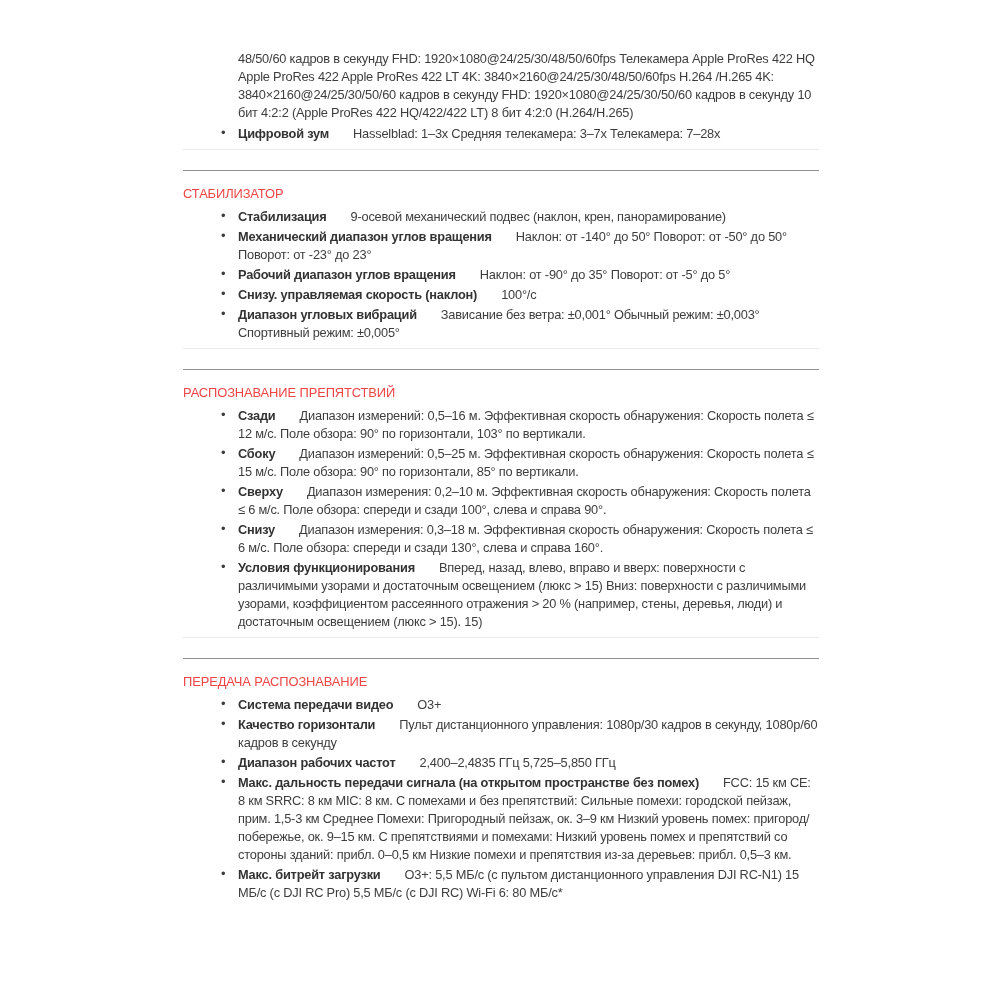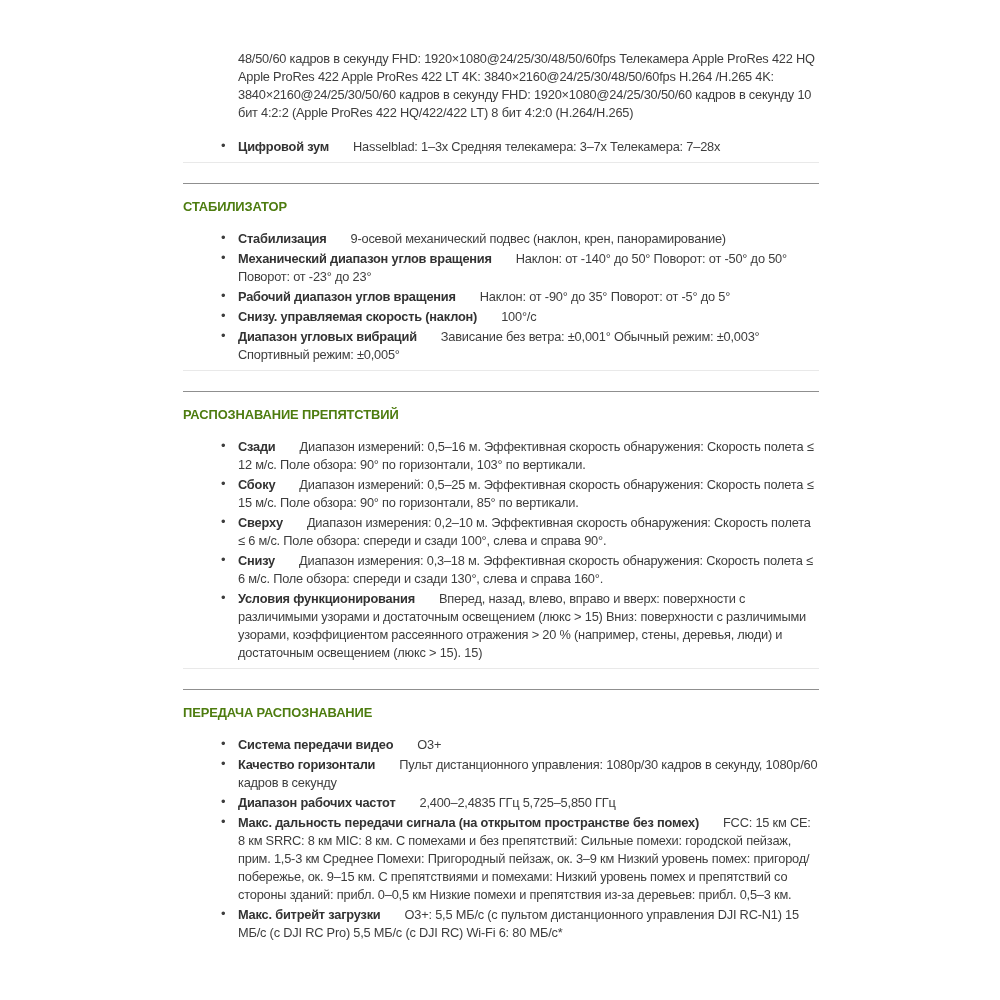--- a/index.html
+++ b/index.html
@@ -6,36 +6,36 @@
   body {
     width: 1000px; height: 1000px; overflow: hidden;
     font-family: "Liberation Sans", sans-serif;
     font-size: 12.8px; letter-spacing: -0.2px;
     color: #3d3d3d;
   }
   main { position: absolute; left: 183px; top: 34px; width: 636px; }
 
   p.cont { margin: 16px 0 0 55px; line-height: 18px; }
 
-  ul.spec-list { list-style: none; margin: 16px 0 0 0; padding: 0 0 0 55px; }
+  ul.spec-list { list-style: none; margin: 3px 0 0 0; padding: 0 0 0 55px; }
   ul.spec-list li { position: relative; line-height: 18px; margin: 0 0 2px 0; }
   ul.spec-list li::before {
     content: "\2022";
     position: absolute; left: -17px; top: -1px;
     color: #3d3d3d; font-size: 13px;
   }
   b.term { font-weight: bold; color: #333333; }
   .tabgap { display: inline-block; width: 24px; }
 
   hr { border: none; margin: 0; height: 0; }
   .rule-faint { border-top: 1px solid #e9e9e9; margin-top: 6px; }
   .rule-dark  { border-top: 1px solid #8f8f8f; margin-top: 20px; }
 
   h2.sec-title {
-    font-size: 12.9px; font-weight: bold; color: #4d7c0f;
+    font-size: 12.9px; font-weight: normal; color: #ef4444;
     margin: 15px 0 7px 0; letter-spacing: -0.1px;
   }
   section { display: block; }
 </style>
 </head>
 <body>
 
 <main>
 
   <div class="intro">

